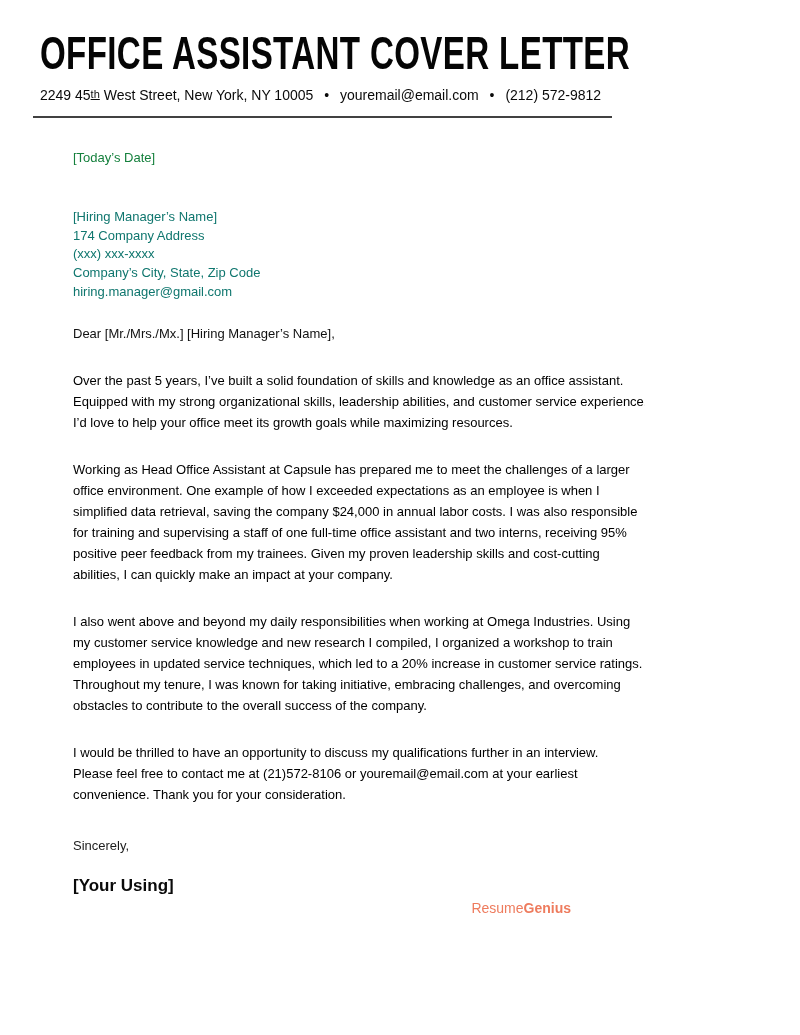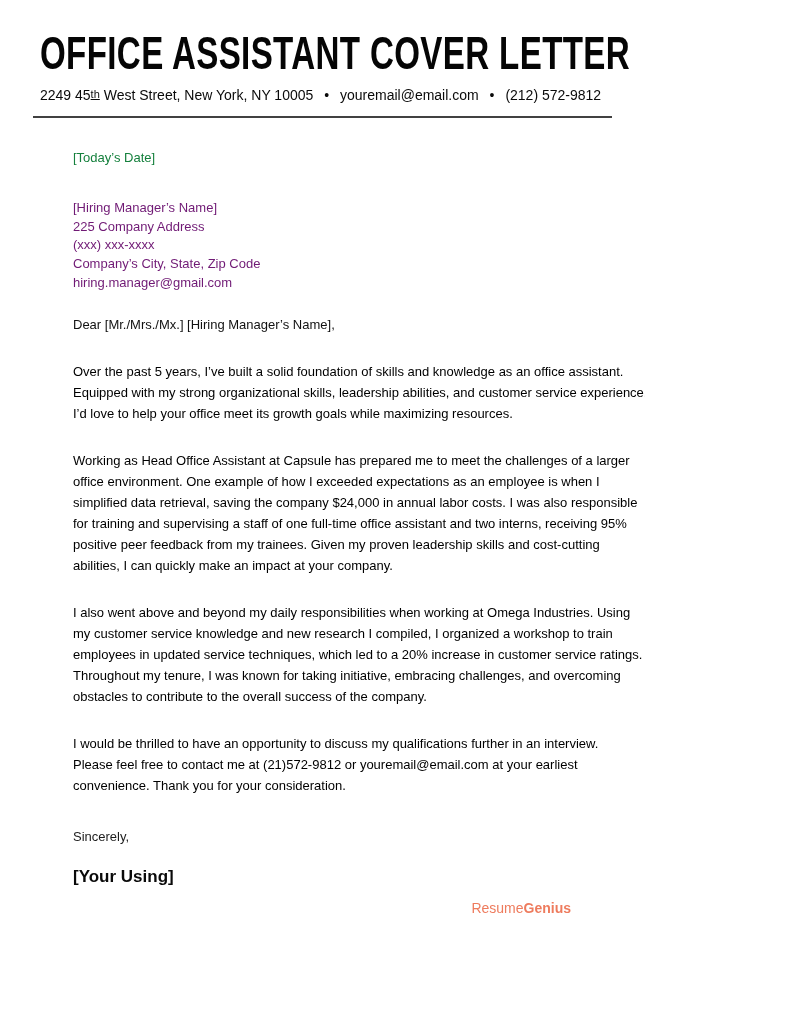--- a/index.html
+++ b/index.html
@@ -56,23 +56,23 @@
 
   
   .letter {
     margin-left: 73px;
     margin-right: 40px;
     font-size: 13px;
     line-height: 21px;
   }
   .date { margin-top: 29px; color: #15803d; }
   .recipient {
-    margin-top: 31px;
+    margin-top: 40px;
     line-height: 18.7px;
-    color: #701a75;
+    color: #0f766e;
   }
   .salutation { margin-top: 21px; color: #111111; }
   .para {
     margin-top: 26px;
     white-space: pre;
     color: #000000;
   }
   .closing { margin-top: 30px; }
   .signature {
     margin-top: 19px;
@@ -110,21 +110,21 @@
     </div>
 
     <hr class="rule">
   </header>
 
   <main class="letter">
     <div class="date">[Today’s Date]</div>
 
     <div class="recipient">
       <div>[Hiring Manager’s Name]</div>
-      <div>225 Company Address</div>
+      <div>174 Company Address</div>
       <div>(xxx) xxx-xxxx</div>
       <div>Company’s City, State, Zip Code</div>
       <div>hiring.manager@gmail.com</div>
     </div>
 
     <div class="salutation">Dear [Mr./Mrs./Mx.] [Hiring Manager’s Name],</div>
 
     <p class="para">Over the past 5 years, I’ve built a solid foundation of skills and knowledge as an office assistant.
 Equipped with my strong organizational skills, leadership abilities, and customer service experience,
 I’d love to help your office meet its growth goals while maximizing resources.</p>
@@ -133,21 +133,21 @@
 simplified data retrieval, saving the company $24,000 in annual labor costs. I was also responsible
 for training and supervising a staff of one full-time office assistant and two interns, receiving 95%
 positive peer feedback from my trainees. Given my proven leadership skills and cost-cutting
 abilities, I can quickly make an impact at your company.</p>
     <p class="para">I also went above and beyond my daily responsibilities when working at Omega Industries. Using
 my customer service knowledge and new research I compiled, I organized a workshop to train
 employees in updated service techniques, which led to a 20% increase in customer service ratings.
 Throughout my tenure, I was known for taking initiative, embracing challenges, and overcoming
 obstacles to contribute to the overall success of the company.</p>
     <p class="para">I would be thrilled to have an opportunity to discuss my qualifications further in an interview.
-Please feel free to contact me at (21)572-9812 or youremail@email.com at your earliest
+Please feel free to contact me at (21)572-8106 or youremail@email.com at your earliest
 convenience. Thank you for your consideration.</p>
 
     <div class="closing">Sincerely,</div>
     <div class="signature">[Your Using]</div>
   </main>
 
   <footer>
     <div class="logo"><span class="logo-light">Resume</span><span class="logo-bold">Genius</span></div>
   </footer>
 

